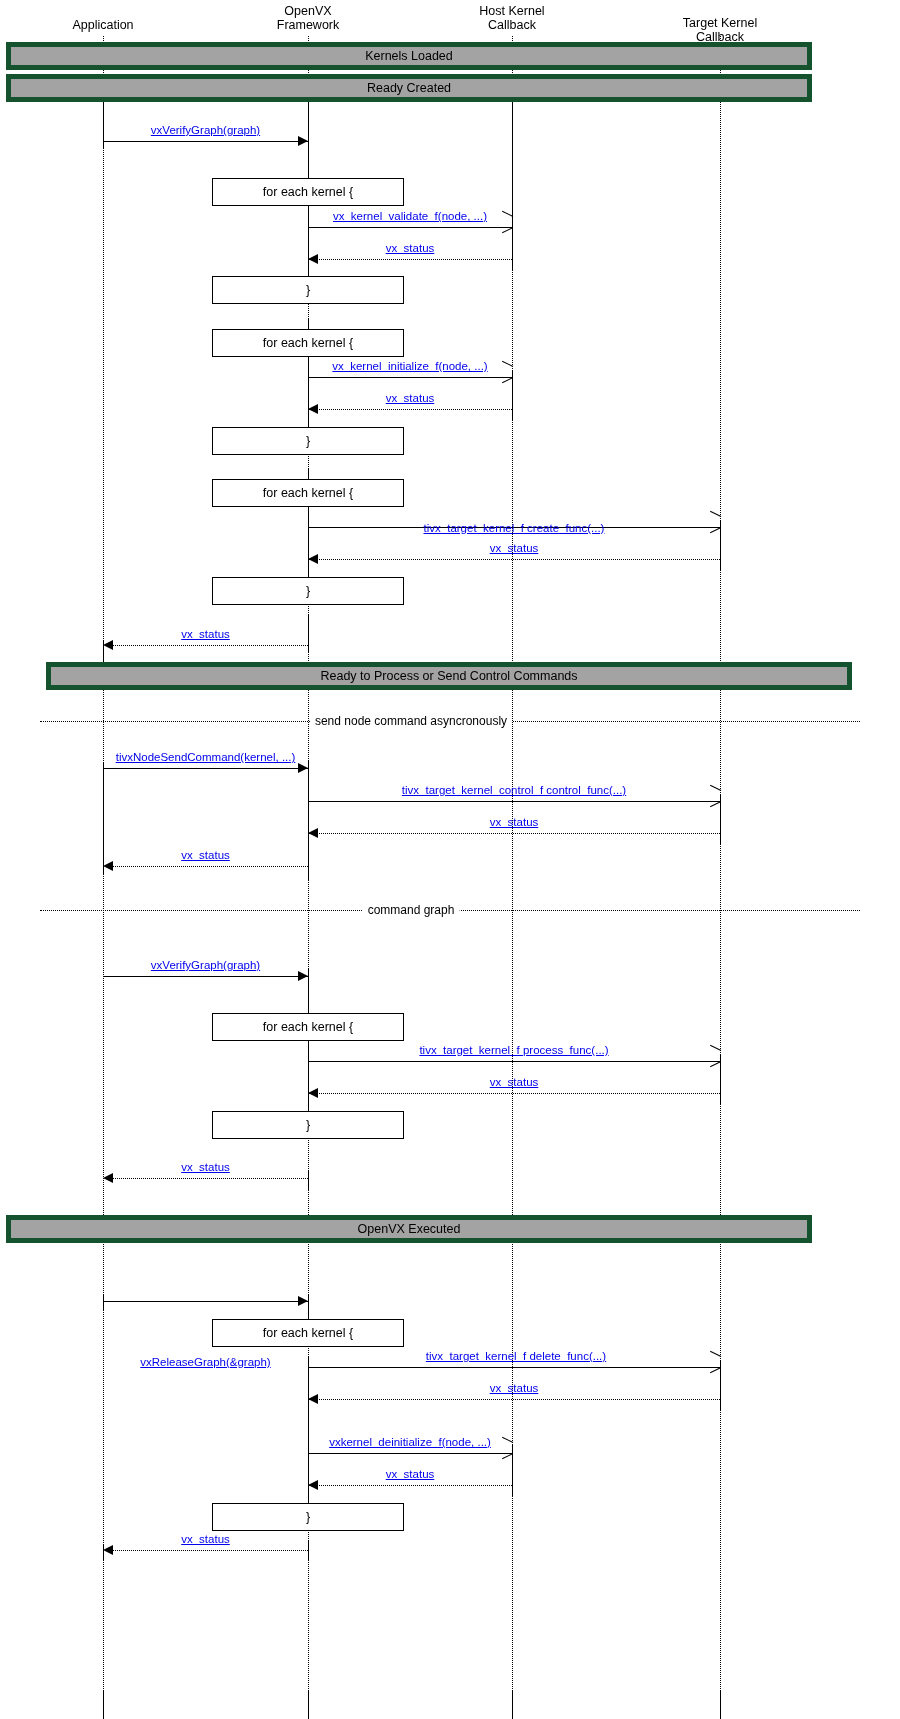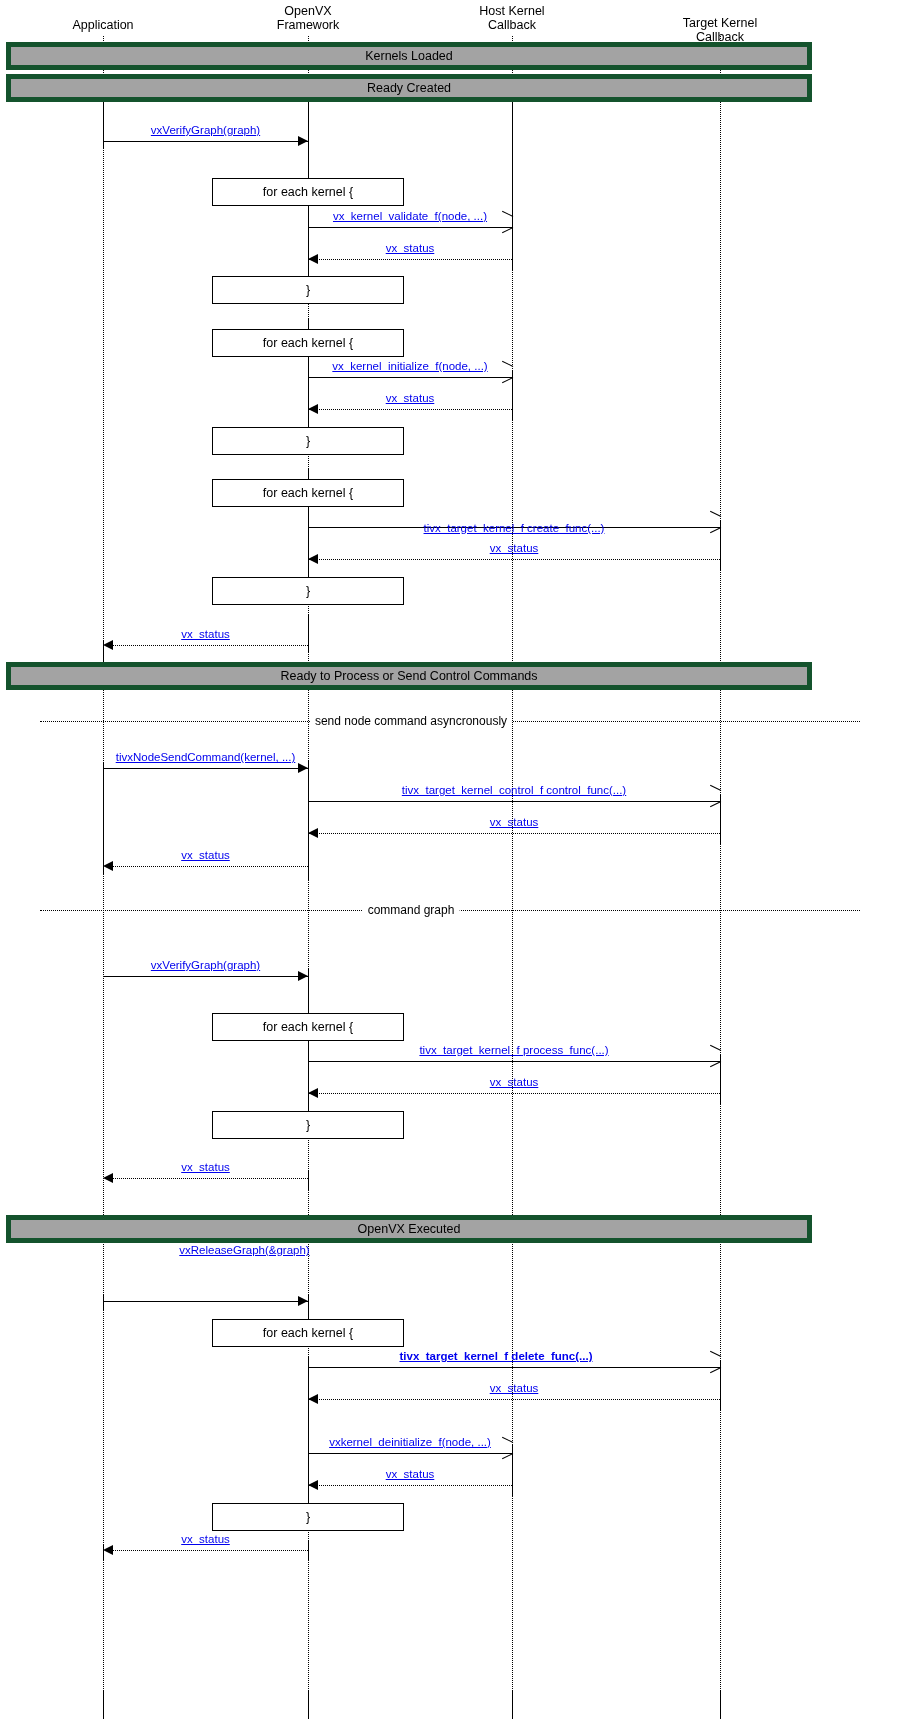--- a/index.html
+++ b/index.html
@@ -210,21 +210,21 @@
       <div class="lifeline solid" style="left: 720px; top: 1360px; height: 50px; background: rgb(255, 255, 255);"></div>
       <div class="lifeline solid" style="left: 720px; top: 1690px; height: 29px; background: rgb(255, 255, 255);"></div>
     </div>
   <div id="phasebars-layer">
       <div class="phase-bar" style="top: 42px;">
         <span>Kernels Loaded</span>
       </div>
       <div class="phase-bar" style="top: 74px;">
         <span>Ready Created</span>
       </div>
-      <div class="phase-bar" style="top: 662px;">
+      <div class="phase-bar" style="top: 662px; margin-left: 40px;">
         <span>Ready to Process or Send Control Commands</span>
       </div>
       <div class="phase-bar" style="top: 1215px;">
         <span>OpenVX Executed</span>
       </div>
     </div>
   <div id="fragments-layer">
       <div class="frag-box" style="top: 178px;">
         <span>for each kernel {</span>
       </div>
@@ -306,24 +306,24 @@
       <div class="head-open-right" style="left: 709px; top: 1050px;"></div>
       <div class="msg-label" style="left: 514px; top: 1044px;">tivx_target_kernel_f process_func(...)</div>
       <div class="msg-line dotted" style="left: 308px; top: 1093px; width: 412px;"></div>
       <div class="head-solid-left" style="left: 308px; top: 1088px;"></div>
       <div class="msg-label" style="left: 514px; top: 1076px;">vx_status</div>
       <div class="msg-line dotted" style="left: 103px; top: 1178px; width: 205px;"></div>
       <div class="head-solid-left" style="left: 103px; top: 1173px;"></div>
       <div class="msg-label" style="left: 205.5px; top: 1161px;">vx_status</div>
       <div class="msg-line" style="left: 103px; top: 1301px; width: 205px;"></div>
       <div class="head-solid-right" style="left: 298px; top: 1296px;"></div>
-      <div class="msg-label" style="left: 205.5px; top: 1244px; margin-left: 39px;">vxReleaseGraph(&amp;graph)</div>
+      <div class="msg-label" style="left: 205.5px; top: 1356px;">vxReleaseGraph(&amp;graph)</div>
       <div class="msg-line" style="left: 308px; top: 1367px; width: 412px;"></div>
       <div class="head-open-right" style="left: 709px; top: 1356px;"></div>
-      <div class="msg-label" style="left: 496px; top: 1350px; font-weight: bold;">tivx_target_kernel_f delete_func(...)</div>
+      <div class="msg-label" style="left: 516px; top: 1350px;">tivx_target_kernel_f delete_func(...)</div>
       <div class="msg-line dotted" style="left: 308px; top: 1399px; width: 412px;"></div>
       <div class="head-solid-left" style="left: 308px; top: 1394px;"></div>
       <div class="msg-label" style="left: 514px; top: 1382px;">vx_status</div>
       <div class="msg-line" style="left: 308px; top: 1453px; width: 204px;"></div>
       <div class="head-open-right" style="left: 501px; top: 1442px;"></div>
       <div class="msg-label" style="left: 410px; top: 1436px;">vxkernel_deinitialize_f(node, ...)</div>
       <div class="msg-line dotted" style="left: 308px; top: 1485px; width: 204px;"></div>
       <div class="head-solid-left" style="left: 308px; top: 1480px;"></div>
       <div class="msg-label" style="left: 410px; top: 1468px;">vx_status</div>
       <div class="msg-line dotted" style="left: 103px; top: 1550px; width: 205px;"></div>

